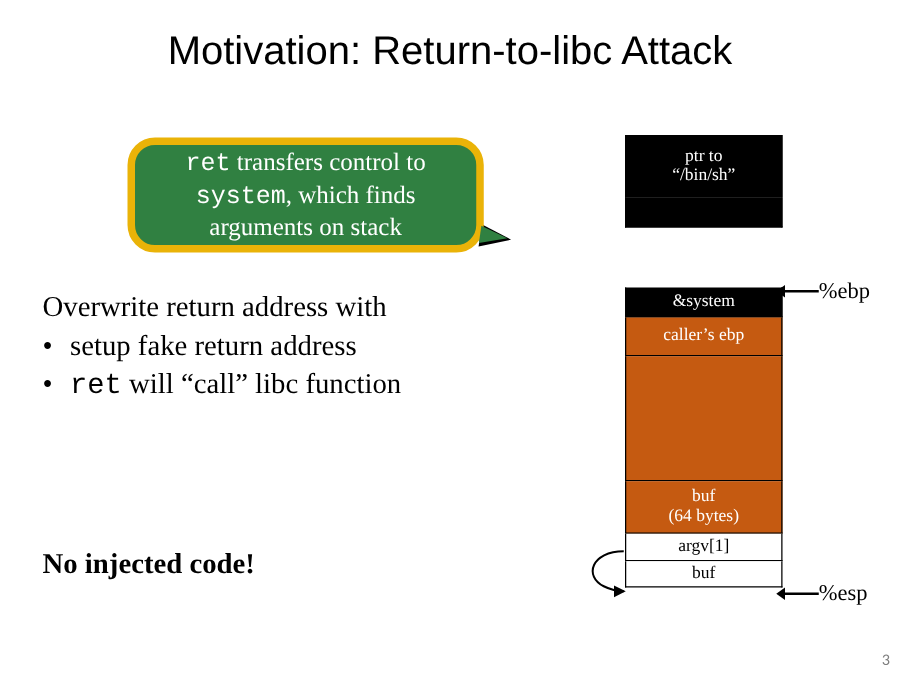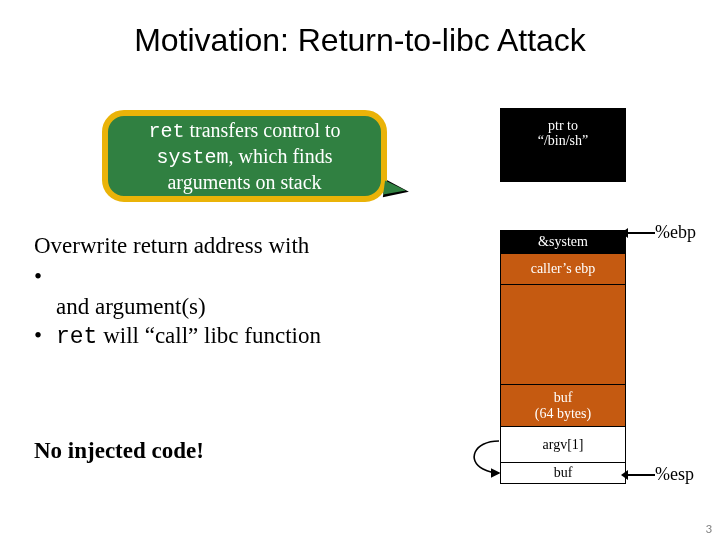--- a/index.html
+++ b/index.html
@@ -107,21 +107,21 @@
   .cell.first { border-top: 1.5px solid #000; }
   .blackbg { background: #000; color: #fff; }
   .orangebg { background: #c55a11; color: #fff; }
   .whitebg { background: #fff; color: #000; }
   .c-ptr   { height: 50px; }
   .c-blank1{ height: 24px; }
   .c-sys   { height: 24px; margin-top: 48px; }
   .c-ebp   { height: 31px; }
   .c-mid   { height: 100px; }
   .c-buf   { height: 42px; }
-  .c-argv  { height: 36px; }
+  .c-argv  { height: 22px; }
   .c-buf2  { height: 21px; }
 
   .reg-ebp {
     position: absolute;
     left: 655px;
     top: 222px;
     font-size: 18px;
   }
   .reg-esp {
     position: absolute;
@@ -192,22 +192,21 @@
   <div>arguments on stack</div>
 </div>
 <div class="callout-tail"></div>
 
 <div class="body-text">
   <div>Overwrite return address with</div>
   <div class="bullet-list">
     <div class="bullet-row">
       <div class="bullet-dot">•</div>
       <div class="bullet-txt">
-        <br>
-        <span>and argument(s)</span>
+        <span>setup fake return address</span><br>
       </div>
     </div>
     <div class="bullet-row">
       <div class="bullet-dot">•</div>
       <div class="bullet-txt">
         <span class="mono">ret</span><span> will “call” libc function</span>
       </div>
     </div>
   </div>
 </div>

